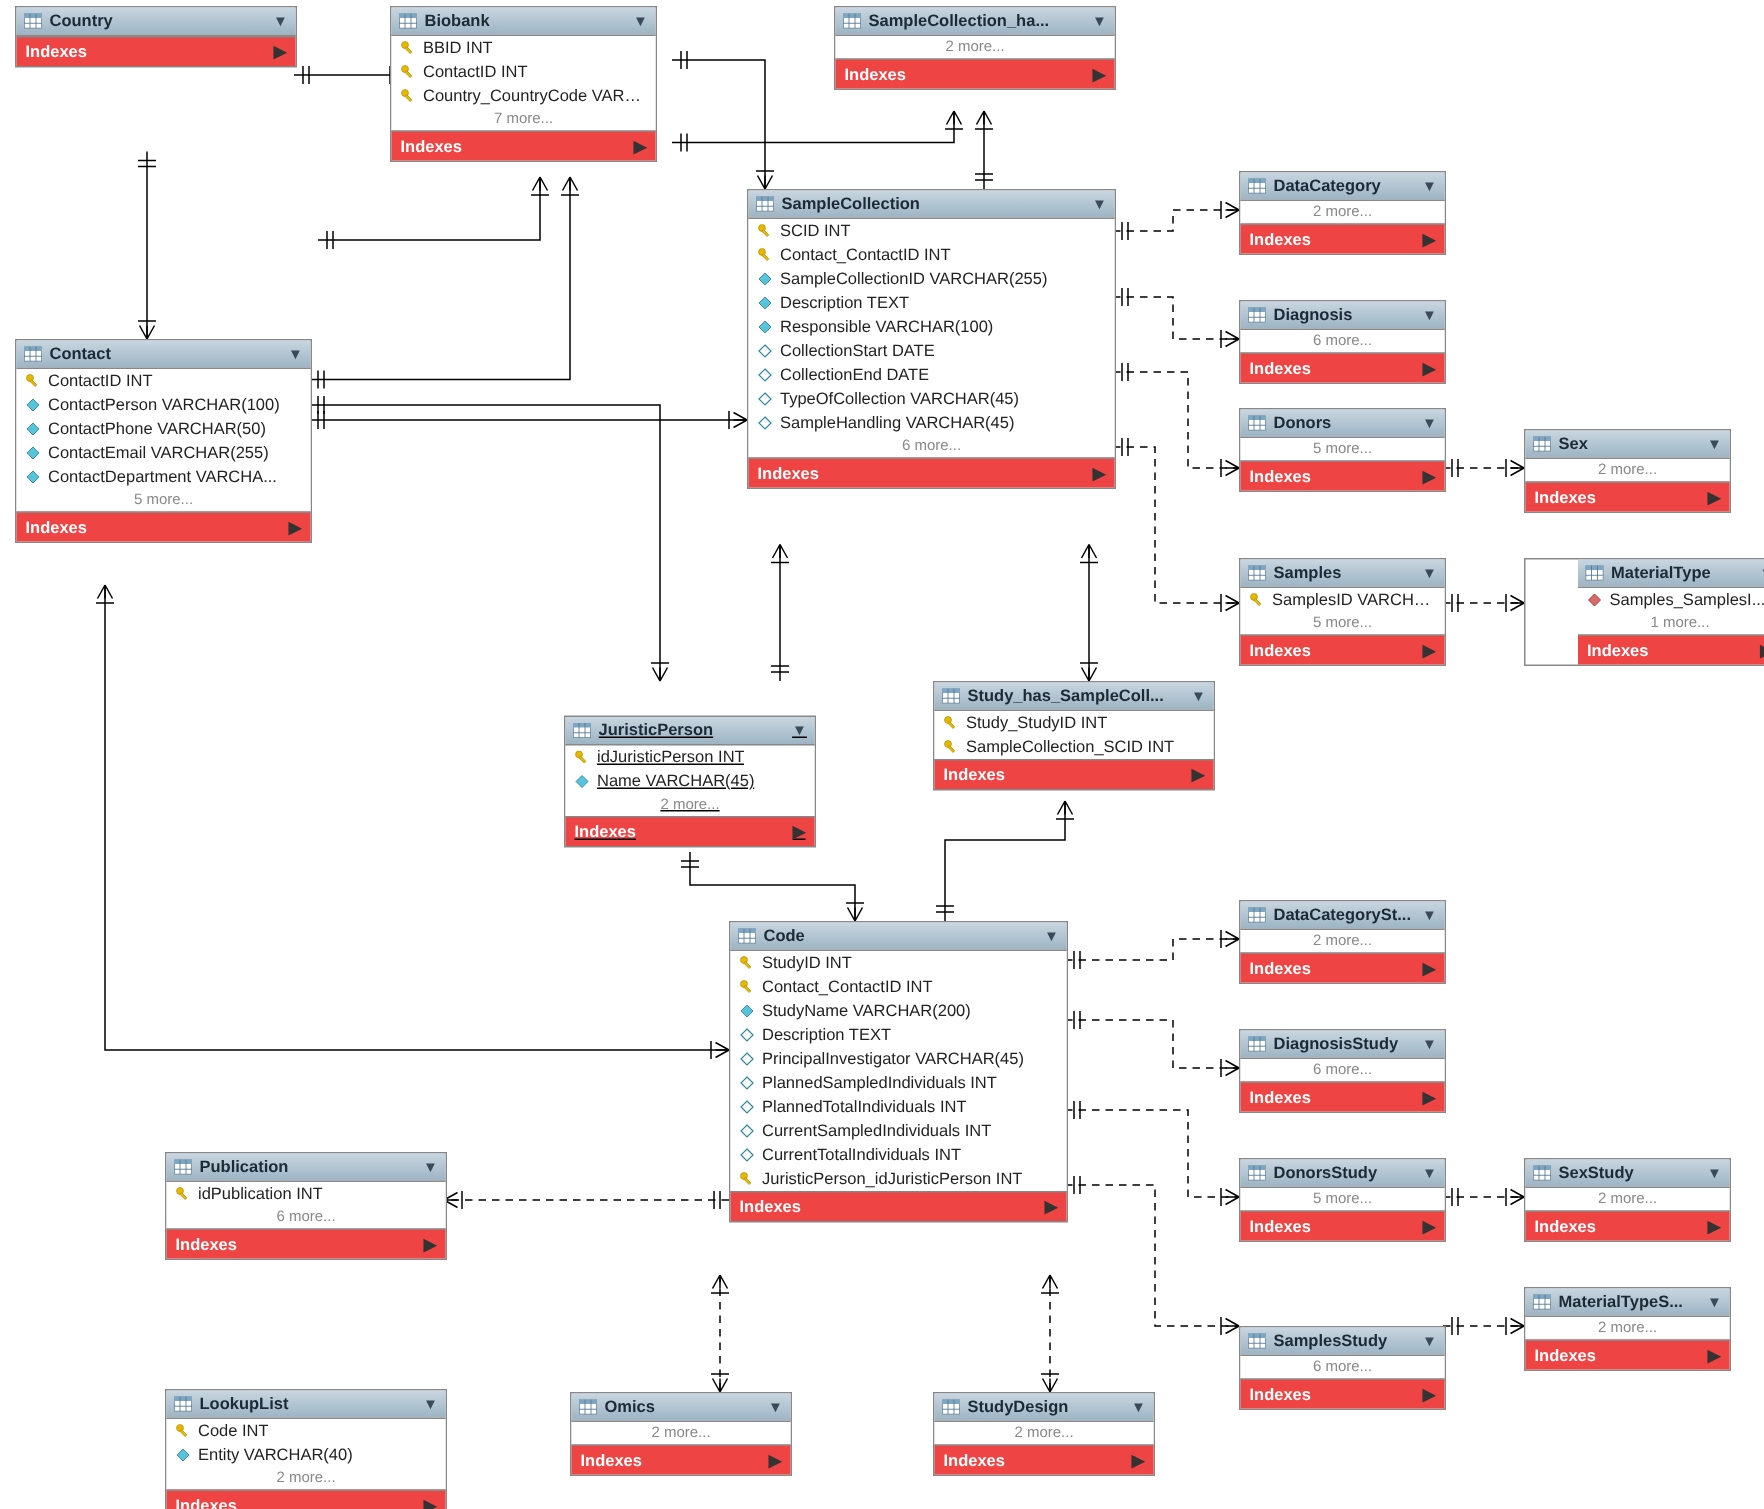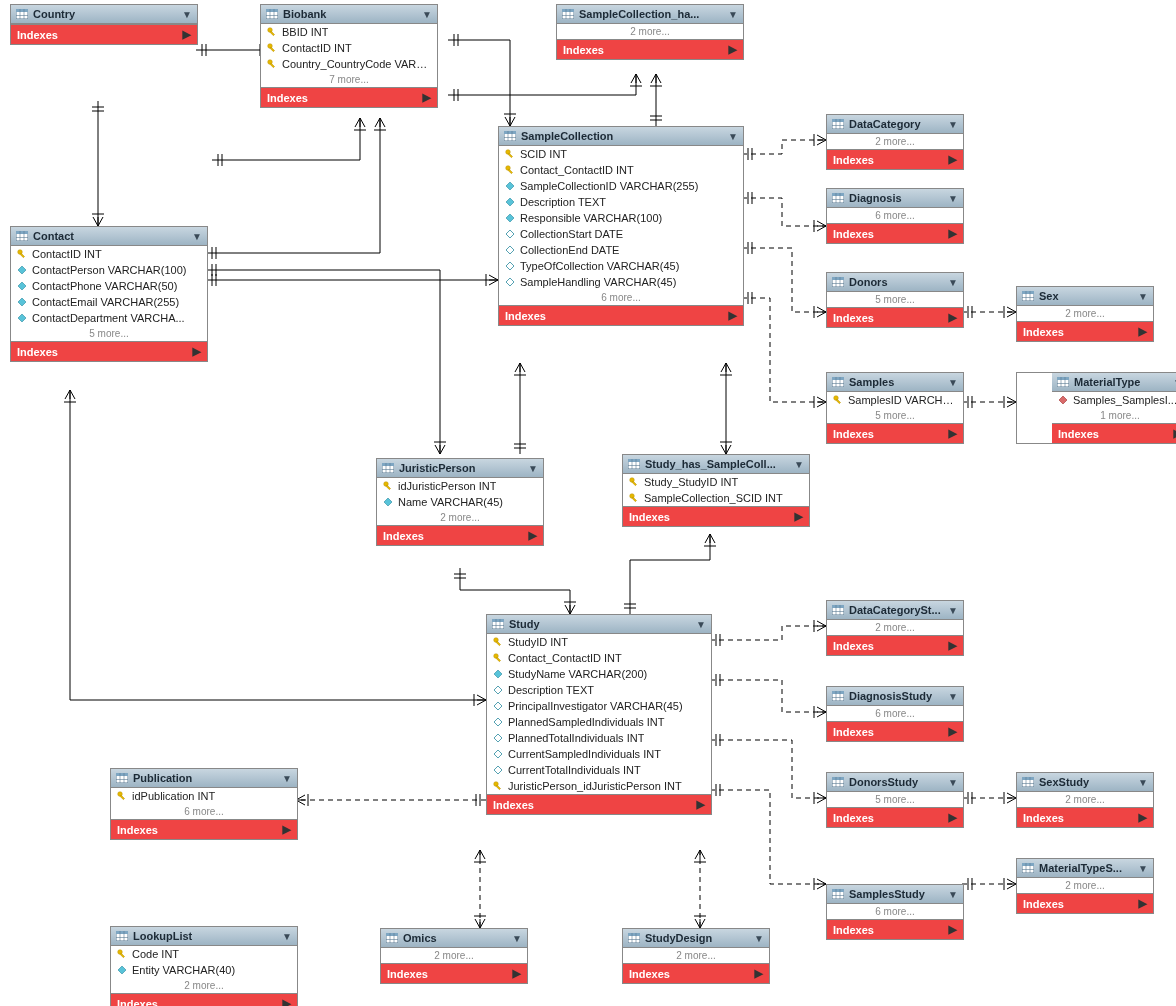--- a/index.html
+++ b/index.html
@@ -497,21 +497,21 @@
         <span class="collapse">▼</span>
       </div>
       <div class="body">
         <div class="more">2 more...</div>
       </div>
       <div class="indexes">
         <span>Indexes</span>
         <span class="arrow">▶</span>
       </div>
     </div>
-    <div class="entity" style="left: 826px; top: 188px; width: 136px;">
+    <div class="entity" style="left: 826px; top: 200px; width: 136px;">
       <div class="titlebar">
         <span class="tbl-icon">
           <svg width="12" height="10" viewBox="0 0 12 10">
             <rect x="0" y="0" width="12" height="10" fill="#fff" stroke="#5a7a92"></rect>
             <rect x="0" y="0" width="12" height="3" fill="#7ea6c2"></rect>
             <line x1="4" y1="0" x2="4" y2="10" stroke="#5a7a92" stroke-width="0.6"></line>
             <line x1="8" y1="0" x2="8" y2="10" stroke="#5a7a92" stroke-width="0.6"></line>
             <line x1="0" y1="6.5" x2="12" y2="6.5" stroke="#5a7a92" stroke-width="0.6"></line>
           </svg>
         </span>
@@ -691,21 +691,21 @@
           </span>
           <span class="col-name">Samples_SamplesI...</span>
         </div>
         <div class="more">1 more...</div>
       </div>
       <div class="indexes">
         <span>Indexes</span>
         <span class="arrow">▶</span>
       </div>
     </div>
-    <div class="entity" style="left: 376px; top: 458px; width: 166px;">
+    <div class="entity" style="left: 376px; top: 477px; width: 166px; text-decoration: underline;">
       <div class="titlebar">
         <span class="tbl-icon">
           <svg width="12" height="10" viewBox="0 0 12 10">
             <rect x="0" y="0" width="12" height="10" fill="#fff" stroke="#5a7a92"></rect>
             <rect x="0" y="0" width="12" height="3" fill="#7ea6c2"></rect>
             <line x1="4" y1="0" x2="4" y2="10" stroke="#5a7a92" stroke-width="0.6"></line>
             <line x1="8" y1="0" x2="8" y2="10" stroke="#5a7a92" stroke-width="0.6"></line>
             <line x1="0" y1="6.5" x2="12" y2="6.5" stroke="#5a7a92" stroke-width="0.6"></line>
           </svg>
         </span>
@@ -808,21 +808,21 @@
       <div class="titlebar">
         <span class="tbl-icon">
           <svg width="12" height="10" viewBox="0 0 12 10">
             <rect x="0" y="0" width="12" height="10" fill="#fff" stroke="#5a7a92"></rect>
             <rect x="0" y="0" width="12" height="3" fill="#7ea6c2"></rect>
             <line x1="4" y1="0" x2="4" y2="10" stroke="#5a7a92" stroke-width="0.6"></line>
             <line x1="8" y1="0" x2="8" y2="10" stroke="#5a7a92" stroke-width="0.6"></line>
             <line x1="0" y1="6.5" x2="12" y2="6.5" stroke="#5a7a92" stroke-width="0.6"></line>
           </svg>
         </span>
-        <span class="title">Study</span>
+        <span class="title">Code</span>
         <span class="collapse">▼</span>
       </div>
       <div class="body">
         <div class="row">
           <span class="ico">
             <svg width="12" height="12" viewBox="0 0 12 12">
               <g fill="#e6b800" stroke="#b8930a" stroke-width="0.5">
                 <circle cx="4" cy="4" r="2.3"></circle>
                 <rect x="5" y="5" width="5" height="1.6" transform="rotate(45 5 5)"></rect>
               </g>

